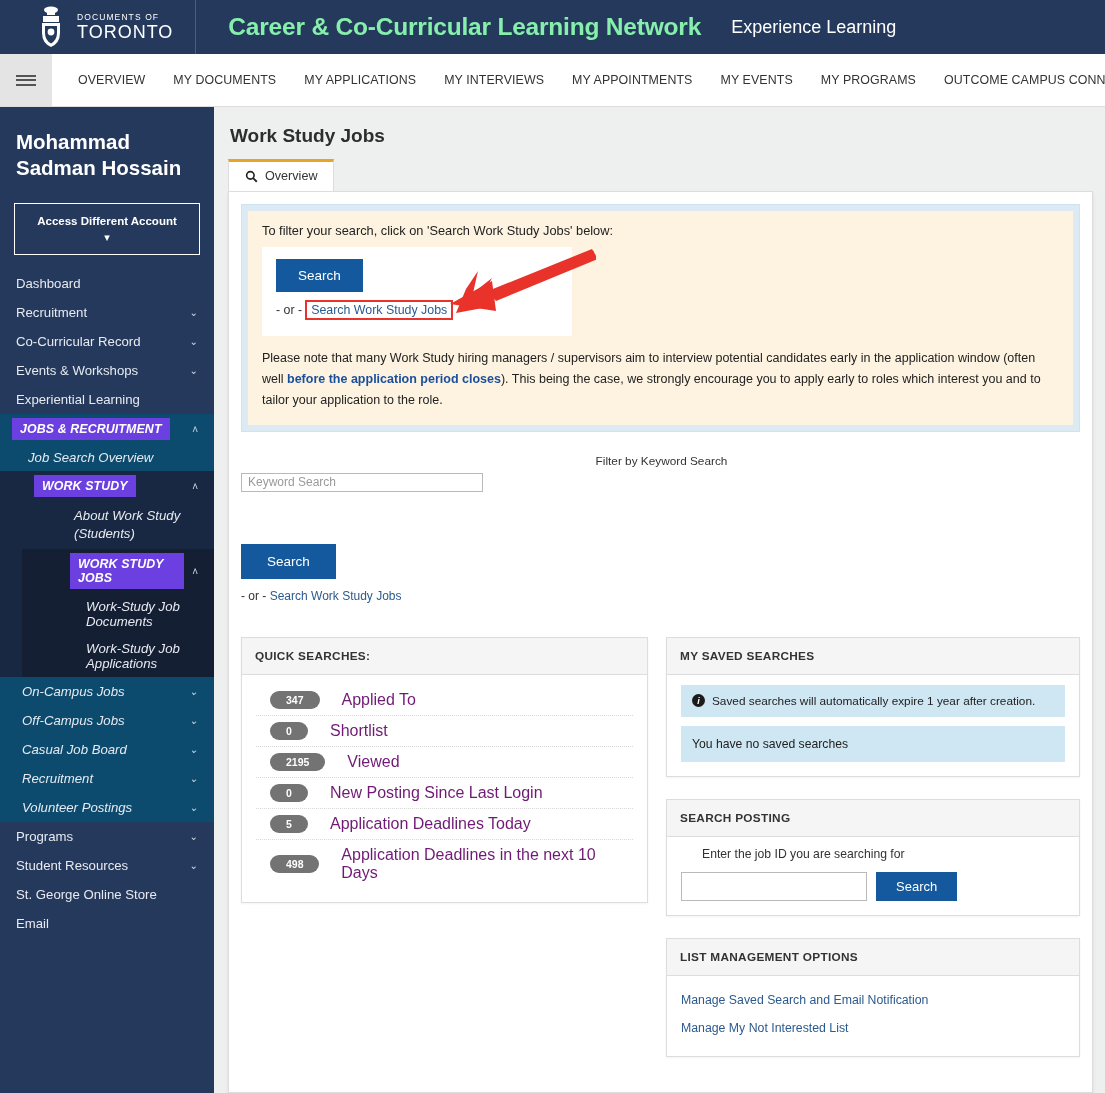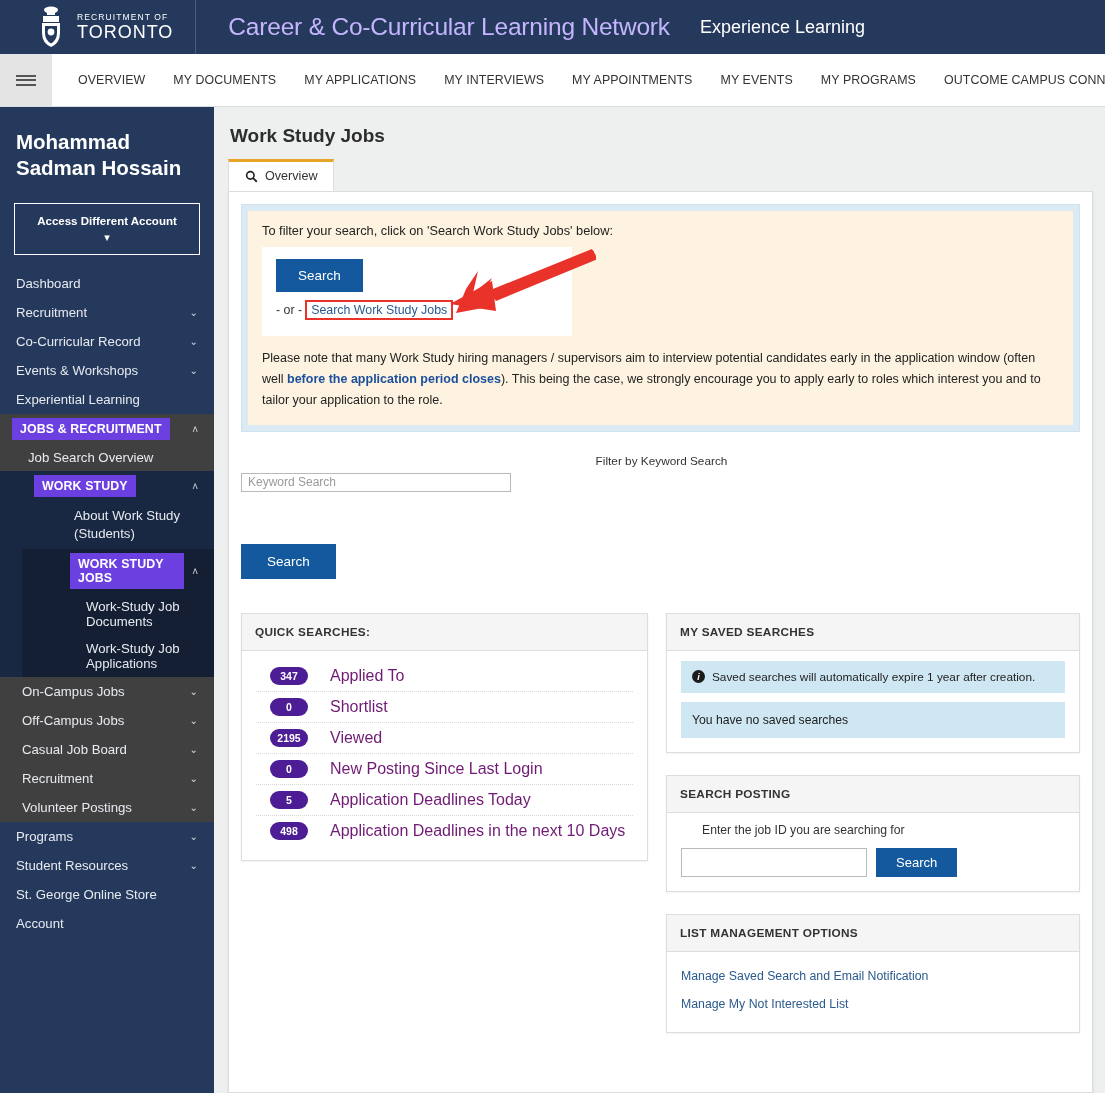--- a/index.html
+++ b/index.html
@@ -15,21 +15,21 @@
     height: 54px; background: #25395c;
     display: flex; align-items: center;
   }
   .logo-wrap { display: flex; align-items: center; padding-left: 34px; padding-right: 22px; }
   .crest { width: 34px; height: 42px; }
   .logo-text { color: #fff; margin-left: 9px; line-height: 1; }
   .logo-text .l1 { font-size: 8.5px; letter-spacing: 1.1px; display: block; }
   .logo-text .l2 { font-size: 18px; letter-spacing: 1px; display: block; margin-top: 2px; }
   .brand-div { width: 1px; height: 54px; background: #4d5e7c; }
   .brand-title {
-    color: #c4b5fd; font-size: 24.5px; font-weight: normal;
+    color: #86efac; font-size: 24.5px; font-weight: bold;
     margin-left: 32px; letter-spacing: -.2px;
   }
   .brand-sub { color: #fff; font-size: 18px; margin-left: 30px; }
 
   
   .navbar { height: 53px; background: #fff; display: flex; align-items: stretch;
             border-bottom: 1px solid #dcdcdc; }
   .hamburger {
     width: 52px; background: #e4e4e4; display: flex;
     align-items: center; justify-content: center; flex: 0 0 52px;
@@ -54,21 +54,21 @@
   }
   .acct-box .t { font-size: 11.5px; font-weight: bold; }
   .chev { display: inline-block; font-size: 11px; margin-top: 3px; }
 
   .navlist { margin-top: 14px; }
   .snav {
     display: flex; align-items: center; justify-content: space-between;
     color: #e7eaf0; font-size: 13.2px; padding: 7px 16px; cursor: pointer;
   }
   .snav .cv { font-size: 10px; opacity: .9; padding-left: 8px; }
-  .group-1 { background: #404040; }
+  .group-1 { background: #0c4a6e; font-style: italic; }
   .group-2 { background: #192842; }
   .group-3 { background: #141f33; }
   .pill {
     background: #6b3fe0; color: #fff; font-weight: bold; font-size: 12.4px;
     padding: 4px 8px; display: inline-block; letter-spacing: .1px;
   }
   .snav.haspill { padding: 4px 16px 4px 12px; }
   .sub { color: #e7eaf0; font-size: 13.2px; padding: 6px 16px 6px 28px; cursor: pointer; }
   .sub2 { padding-left: 52px; line-height: 18px; }
   .indent-1 { padding-left: 22px; }
@@ -107,21 +107,21 @@
     display: inline-block; color: #2b5a8e; font-size: 12.4px;
   }
   .alert-body { font-size: 12.5px; color: #222; line-height: 21px; margin-top: 12px; }
   .alert-body b { color: #1b4f9c; }
 
   .arrow-svg { position: absolute; pointer-events: none; }
 
   
   .flabel { font-size: 11.8px; color: #333; margin: 22px 0 4px 2px; text-align: center; }
   .kinput {
-    width: 270px; height: 19px; border: 1px solid #b9b9b9; font-size: 12px;
+    width: 242px; height: 19px; border: 1px solid #b9b9b9; font-size: 12px;
     padding: 2px 6px; color: #333; font-family: "Liberation Sans", sans-serif;
   }
   .kinput::placeholder { color: #9a9a9a; }
   .srow { margin-top: 52px; }
   .btn-blue2 { background: #14599e; color: #fff; border: none; font-size: 13.5px;
                padding: 10px 26px; cursor: pointer; }
   .or2 { margin-top: 10px; font-size: 12px; color: #333; }
 
   
   .cols { display: flex; gap: 18px; margin-top: 34px; }
@@ -131,22 +131,22 @@
   .panel-h {
     background: #f5f5f5; border-bottom: 1px solid #ddd; padding: 11px 13px;
     font-size: 11.8px; font-weight: bold; color: #333; letter-spacing: .3px;
   }
   .panel-b { padding: 10px 14px 14px; }
 
   .qs-row { display: flex; align-items: center; padding: 6px 0 6px 14px;
             border-bottom: 1px dotted #d8d8d8; }
   .qs-row:last-child { border-bottom: none; }
   .badge {
-    background: #4c1d95; color: #fff; font-size: 10.5px; font-weight: bold;
-    border-radius: 10px; min-width: 38px; text-align: center; padding: 3px 7px;
+    background: #737373; color: #fff; font-size: 10.5px; font-weight: bold;
+    border-radius: 10px; min-width: 38px; text-align: center; padding: 3px 16px;
   }
   .qs-label { margin-left: 22px; font-size: 16px; color: #701a75; cursor: pointer; }
 
   .info-bar { background: #cfe7f2; padding: 9px 11px; font-size: 11.8px; color: #222;
               display: flex; align-items: center; gap: 7px; }
   .info-dot {
     width: 13px; height: 13px; border-radius: 50%; background: #1b1b1b; color: #fff;
     font-size: 9px; font-weight: bold; display: flex; align-items: center;
     justify-content: center; flex: 0 0 13px; font-style: italic;
   }
@@ -169,21 +169,21 @@
   <div class="logo-wrap">
     <svg class="crest" viewBox="0 0 34 42">
       <ellipse cx="17" cy="4" rx="7" ry="3.4" fill="#fff"></ellipse>
       <rect x="13" y="6" width="8" height="3" fill="#fff"></rect>
       <rect x="9" y="10" width="16" height="6" fill="#fff"></rect>
       <path d="M8 17 H26 V27 Q26 37 17 41 Q8 37 8 27 Z" fill="#fff"></path>
       <path d="M11 20 H23 V27 Q23 34 17 37.5 Q11 34 11 27 Z" fill="#25395c"></path>
       <circle cx="17" cy="26" r="3.4" fill="#fff"></circle>
     </svg>
     <div class="logo-text">
-      <span class="l1">RECRUITMENT OF</span>
+      <span class="l1">DOCUMENTS OF</span>
       <span class="l2">TORONTO</span>
     </div>
   </div>
   <div class="brand-div"></div>
   <div class="brand-title">Career &amp; Co-Curricular Learning Network</div>
   <div class="brand-sub">Experience Learning</div>
 </div>
 
 <div class="navbar">
   <div class="hamburger">
@@ -292,21 +292,21 @@
       </div>
       <div class="snav">
         <span>Student Resources</span>
         <span class="cv">⌄</span>
       </div>
       <div class="snav">
         <span>St. George Online Store</span>
         <span class="cv"></span>
       </div>
       <div class="snav">
-        <span>Account</span>
+        <span>Email</span>
         <span class="cv"></span>
       </div>
     </div>
   </div>
 
   <div class="main">
     <div class="pagetitle">Work Study Jobs</div>
 
     <div class="tabstrip">
       <div class="tab">
@@ -346,20 +346,23 @@
           </div>
         </div>
       </div>
 
       
       <div class="flabel">Filter by Keyword Search</div>
       <input class="kinput" placeholder="Keyword Search" style="">
 
       <div class="srow">
         <button class="btn-blue2">Search</button>
+        <div class="or2">
+          <span>- or - </span><a class="link">Search Work Study Jobs</a>
+        </div>
       </div>
 
       
       <div class="cols">
         <div class="col-l">
           <div class="panel">
             <div class="panel-h">QUICK SEARCHES:</div>
             <div class="panel-b">
               <div class="qs-row">
                 <span class="badge">347</span>

